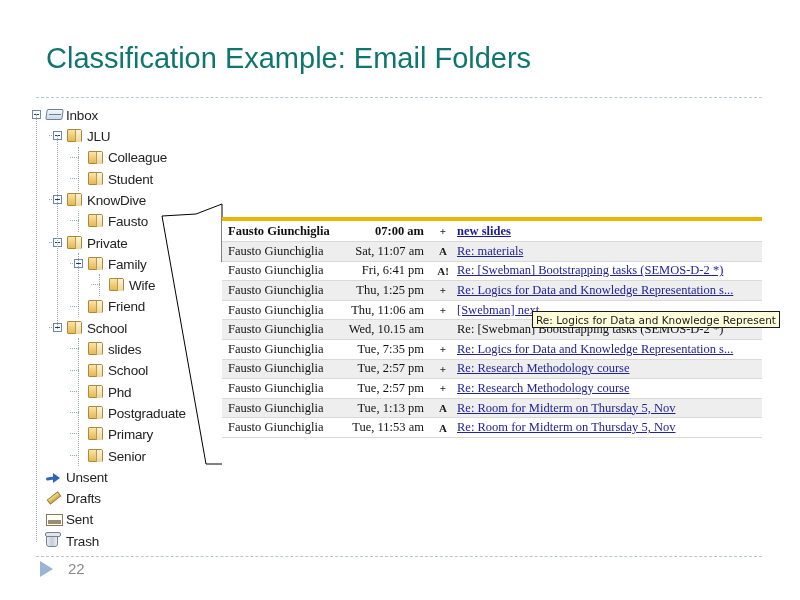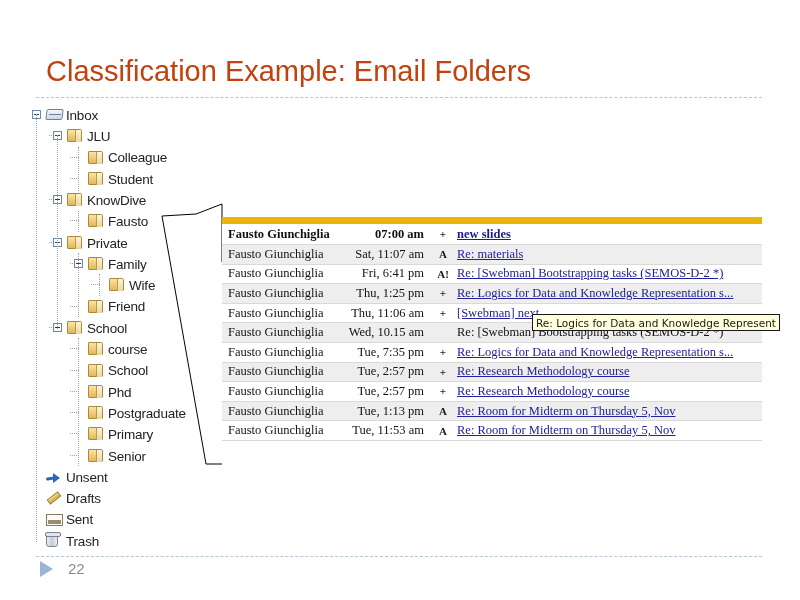--- a/index.html
+++ b/index.html
@@ -12,24 +12,24 @@
   }
   #slide {
     position: relative;
     width: 800px; height: 600px;
     background: #ffffff;
   }
 
   
   #slide-title {
     position: absolute;
-    left: 46px; top: 55px;
+    left: 46px; top: 42px;
     font-size: 29px;
     font-weight: 400;
-    color: #c2410c;
+    color: #0f766e;
     letter-spacing: 0px;
     white-space: nowrap;
     font-family: "Liberation Sans", sans-serif;
   }
 
   
   .rule {
     position: absolute;
     left: 36px;
     width: 726px;
@@ -197,21 +197,21 @@
     width: 130px; height: 270px;
     pointer-events: none;
   }
 
   
   #mail-panel {
     position: absolute;
     left: 222px; top: 217px;
     width: 540px;
     background: #ffffff;
-    border-top: 7px solid #eab308;
+    border-top: 4px solid #eab308;
     font-family: "Liberation Serif", serif;
   }
   .mrow {
     position: relative;
     display: flex;
     align-items: center;
     height: 19.6px;
     border-bottom: 1px solid #d9d9d9;
     background: #ffffff;
     font-size: 12.5px;
@@ -310,21 +310,21 @@
       <div class="tnode"><span class="hline" style="left: 13px; top: 10px; width: 9px;"></span><span class="exp" style="left: 17px;"></span><span class="ic ic-folder" style="left: 31px;"></span><span class="tlabel" style="margin-left: 51px;">JLU</span></div>
       <div class="tnode"><span class="hline" style="left: 34px; top: 10px; width: 9px;"></span><span class="ic ic-folder" style="left: 52px;"></span><span class="tlabel" style="margin-left: 72px;">Colleague</span></div>
       <div class="tnode"><span class="hline" style="left: 34px; top: 10px; width: 9px;"></span><span class="ic ic-folder" style="left: 52px;"></span><span class="tlabel" style="margin-left: 72px;">Student</span></div>
       <div class="tnode"><span class="hline" style="left: 13px; top: 10px; width: 9px;"></span><span class="exp" style="left: 17px;"></span><span class="ic ic-folder" style="left: 31px;"></span><span class="tlabel" style="margin-left: 51px;">KnowDive</span></div>
       <div class="tnode"><span class="hline" style="left: 34px; top: 10px; width: 9px;"></span><span class="ic ic-folder" style="left: 52px;"></span><span class="tlabel" style="margin-left: 72px;">Fausto</span></div>
       <div class="tnode"><span class="hline" style="left: 13px; top: 10px; width: 9px;"></span><span class="exp" style="left: 17px;"></span><span class="ic ic-folder" style="left: 31px;"></span><span class="tlabel" style="margin-left: 51px;">Private</span></div>
       <div class="tnode"><span class="hline" style="left: 34px; top: 10px; width: 9px;"></span><span class="exp" style="left: 38px;"></span><span class="ic ic-folder" style="left: 52px;"></span><span class="tlabel" style="margin-left: 72px;">Family</span></div>
       <div class="tnode"><span class="hline" style="left: 55px; top: 10px; width: 9px;"></span><span class="ic ic-folder" style="left: 73px;"></span><span class="tlabel" style="margin-left: 93px;">Wife</span></div>
       <div class="tnode"><span class="hline" style="left: 34px; top: 10px; width: 9px;"></span><span class="ic ic-folder" style="left: 52px;"></span><span class="tlabel" style="margin-left: 72px;">Friend</span></div>
       <div class="tnode"><span class="hline" style="left: 13px; top: 10px; width: 9px;"></span><span class="exp" style="left: 17px;"></span><span class="ic ic-folder" style="left: 31px;"></span><span class="tlabel" style="margin-left: 51px;">School</span></div>
-      <div class="tnode"><span class="hline" style="left: 34px; top: 10px; width: 9px;"></span><span class="ic ic-folder" style="left: 52px;"></span><span class="tlabel" style="margin-left: 72px;">course</span></div>
+      <div class="tnode"><span class="hline" style="left: 34px; top: 10px; width: 9px;"></span><span class="ic ic-folder" style="left: 52px;"></span><span class="tlabel" style="margin-left: 72px;">slides</span></div>
       <div class="tnode"><span class="hline" style="left: 34px; top: 10px; width: 9px;"></span><span class="ic ic-folder" style="left: 52px;"></span><span class="tlabel" style="margin-left: 72px;">School</span></div>
       <div class="tnode"><span class="hline" style="left: 34px; top: 10px; width: 9px;"></span><span class="ic ic-folder" style="left: 52px;"></span><span class="tlabel" style="margin-left: 72px;">Phd</span></div>
       <div class="tnode"><span class="hline" style="left: 34px; top: 10px; width: 9px;"></span><span class="ic ic-folder" style="left: 52px;"></span><span class="tlabel" style="margin-left: 72px;">Postgraduate</span></div>
       <div class="tnode"><span class="hline" style="left: 34px; top: 10px; width: 9px;"></span><span class="ic ic-folder" style="left: 52px;"></span><span class="tlabel" style="margin-left: 72px;">Primary</span></div>
       <div class="tnode"><span class="hline" style="left: 34px; top: 10px; width: 9px;"></span><span class="ic ic-folder" style="left: 52px;"></span><span class="tlabel" style="margin-left: 72px;">Senior</span></div>
       <div class="tnode"><span class="ic ic-arrow" style="left: 10px;"></span><span class="tlabel" style="margin-left: 30px;">Unsent</span></div>
       <div class="tnode"><span class="ic ic-pencil" style="left: 10px;"></span><span class="tlabel" style="margin-left: 30px;">Drafts</span></div>
       <div class="tnode"><span class="ic ic-envelope" style="left: 10px;"></span><span class="tlabel" style="margin-left: 30px;">Sent</span></div>
       <div class="tnode"><span class="ic ic-trash" style="left: 10px;"></span><span class="tlabel" style="margin-left: 30px;">Trash</span></div>
       <span class="vline" style="left: 0px; top: 10px; height: 428px;"></span>

